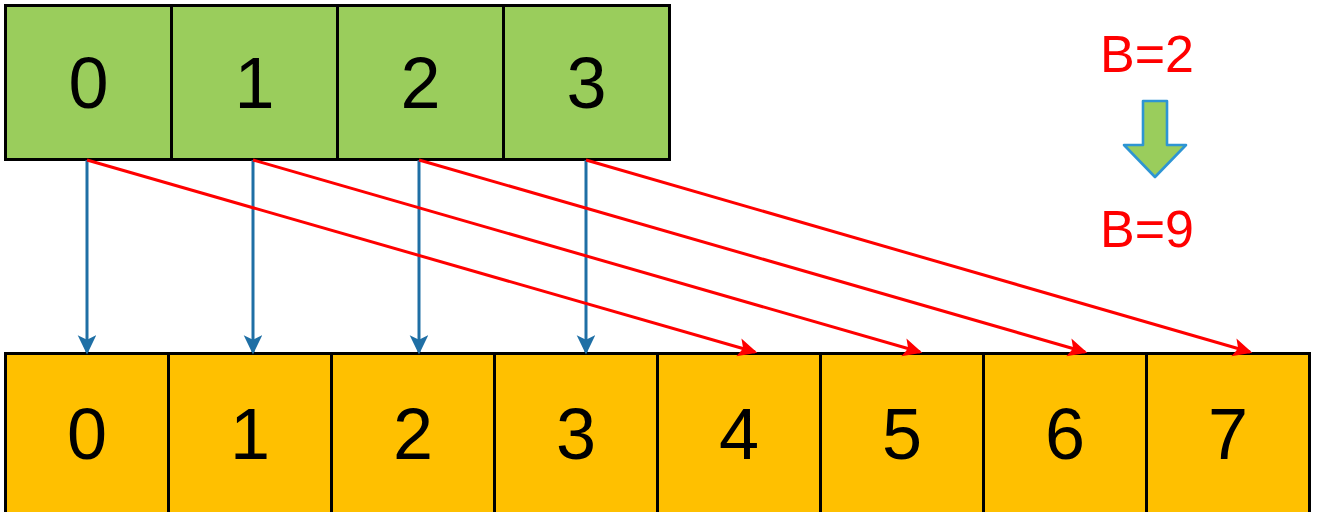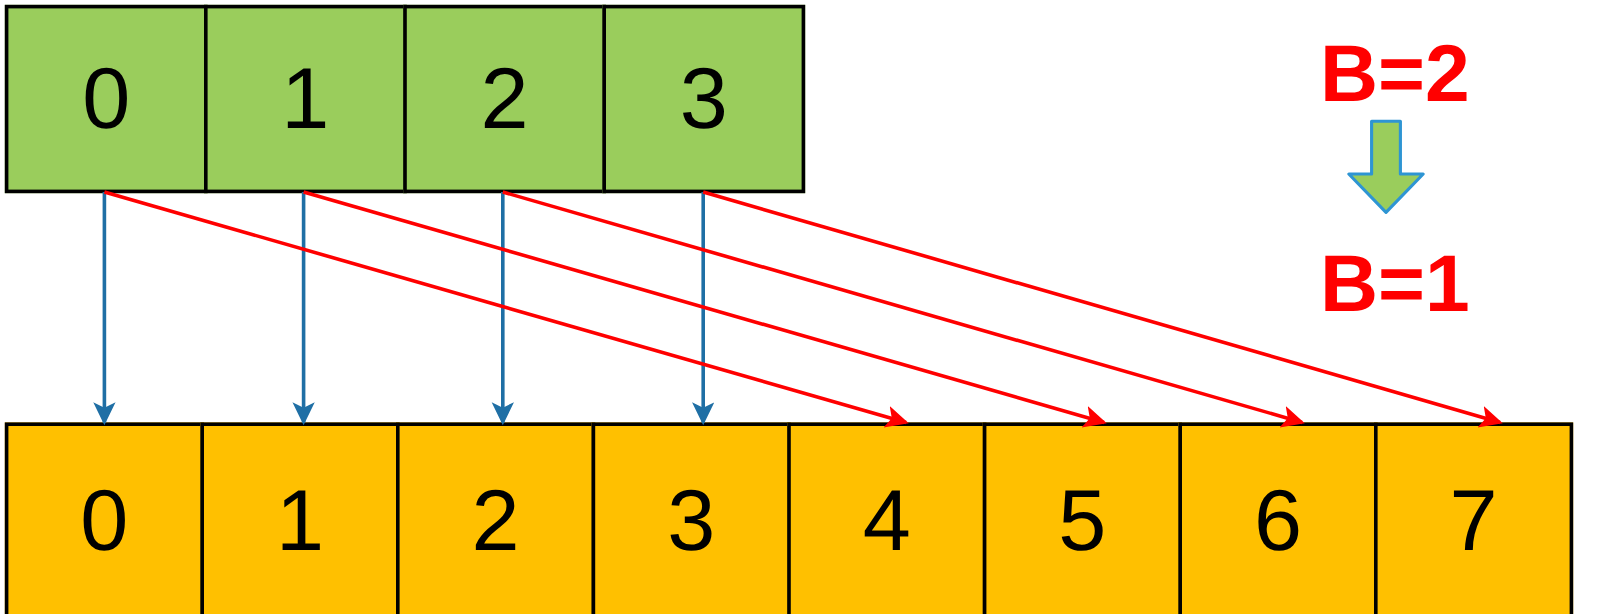--- a/index.html
+++ b/index.html
@@ -60,22 +60,22 @@
     position: absolute;
     left: 0;
     top: 0;
     width: 1336px;
     height: 512px;
     pointer-events: none;
   }
   .legend {
     position: absolute;
     color: #FF0000;
-    font-size: 67px;
-    font-weight: 700;
+    font-size: 52px;
+    font-weight: 400;
     line-height: 1;
     white-space: nowrap;
   }
   #legend-before {
     left: 1100px;
     top: 28px;
   }
   #legend-after {
     left: 1100px;
     top: 203px;
@@ -157,15 +157,15 @@
         <line x1="586" y1="160" x2="1250" y2="352" stroke="#FF0000" stroke-width="3" marker-end="url(#head-red)"></line>
       </g>
   </svg>
 
   <div class="legend" id="legend-before">B=2</div>
 
   <svg id="transition-arrow" viewBox="0 0 70 80">
     <polygon points="23,2 47,2 47,46 66,46 35,78 4,46 23,46" fill="#9ACD5C" stroke="#2E95D3" stroke-width="2.6" stroke-linejoin="round"></polygon>
   </svg>
 
-  <div class="legend" id="legend-after">B=1</div>
+  <div class="legend" id="legend-after">B=9</div>
 
 </div>
 
 </body></html>

